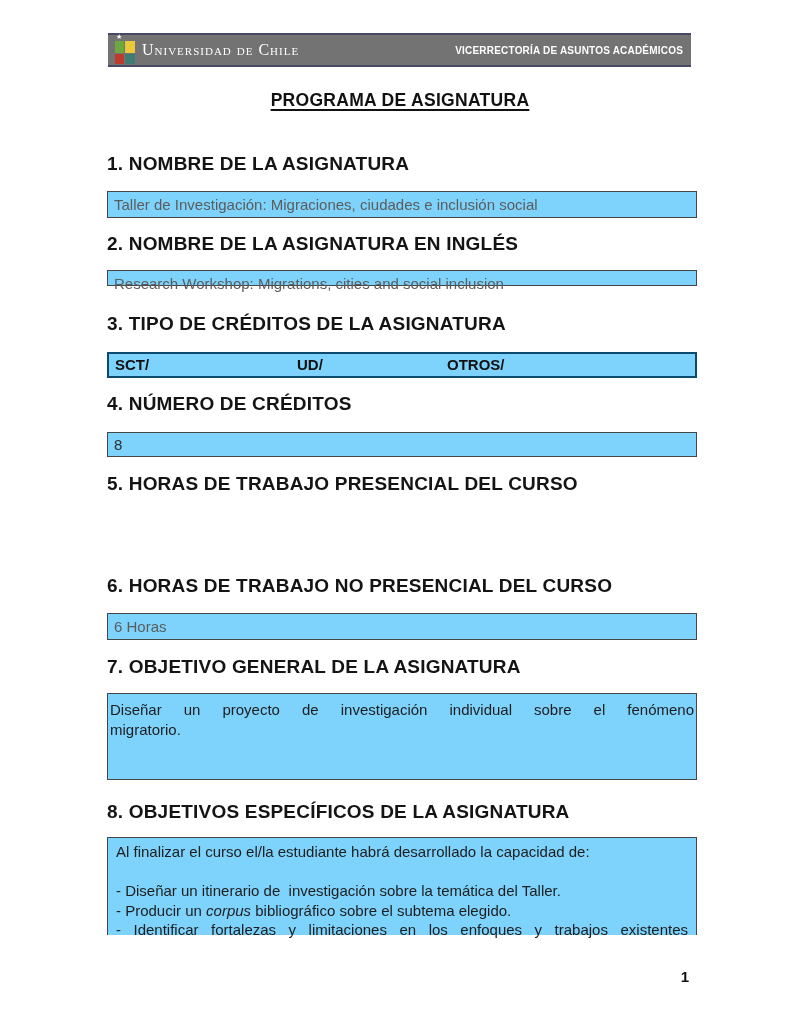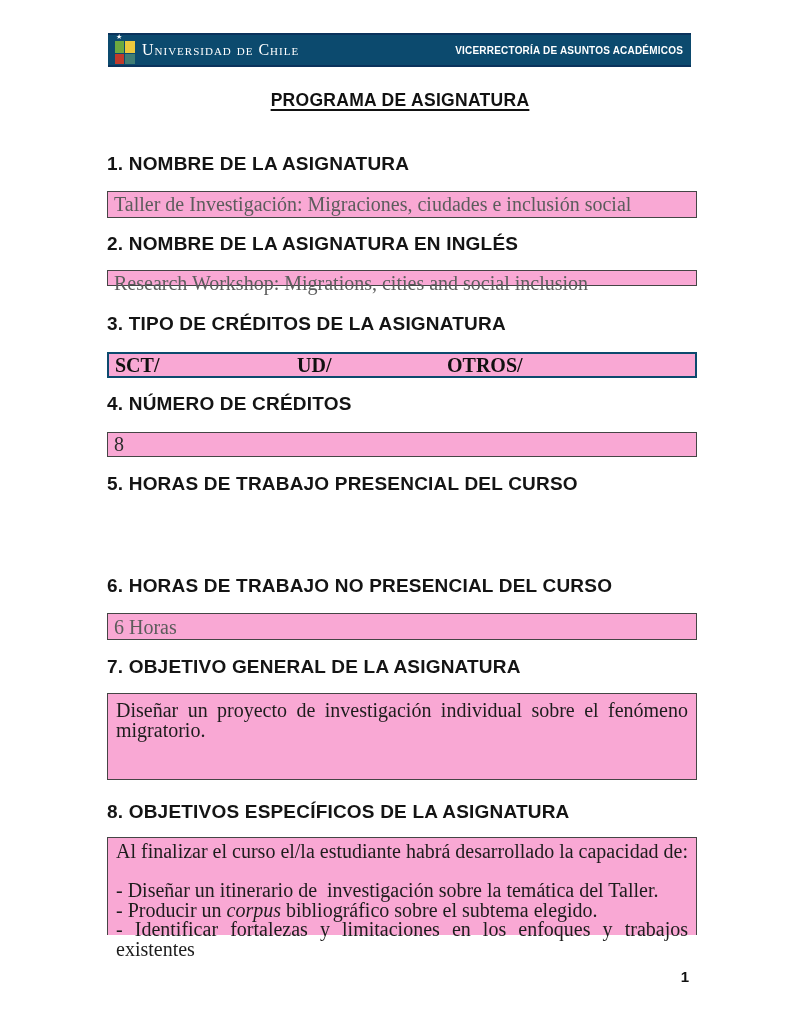--- a/index.html
+++ b/index.html
@@ -48,29 +48,29 @@
   .h{
     position:absolute; left:107px; width:590px; margin:0;
     font-size:19px; font-weight:bold; color:#141414; letter-spacing:.2px; white-space:nowrap;
   }
   .h1{top:153px;} .h2{top:233px;} .h3{top:313px;} .h4{top:393px;}
   .h5{top:473px;} .h6{top:575px;} .h7{top:656px;} .h8{top:801px;}
 
   
   .box{
     position:absolute; left:107px; width:590px; box-sizing:border-box;
-    border:1px solid #454545; background:#f9a8d4; font-size:20px;font-family:Liberation Serif, serif;
+    border:1px solid #454545; background:#7dd3fc; font-size:15px;
   }
   .b1{top:191px; height:27px;}
   .b2{top:270px; height:16px;}
   .b3{top:352px; height:26px; border:2px solid #0c4a6e;}
   .b4{top:432px; height:25px;}
   .b5{top:511px; height:28px;}
   .b6{top:613px; height:27px;}
-  .b7{top:693px; height:87px; padding:6px 8px; line-height:20px; color:#1d1d1d;}
+  .b7{top:693px; height:87px; padding:6px 2px; line-height:20px; color:#1d1d1d;}
   .b8{top:837px; height:98px; border-bottom:none; padding:4px 8px; line-height:19.5px; color:#1d1d1d;}
 
   .fieldtext{
     display:block; padding:0 0 0 6px; color:#5c5c5c; white-space:nowrap; overflow:hidden;
   }
   .b1 .fieldtext,.b2 .fieldtext{line-height:25px;}
   .b5 .fieldtext,.b6 .fieldtext{line-height:26px;}
   .b4 .fieldtext{line-height:23px; color:#2e2e2e;}
 
   .credlabel{position:absolute; top:0; font-weight:bold; color:#101010; line-height:22px;}
@@ -85,21 +85,21 @@
   .pagenum{
     position:absolute; left:675px; top:968px; width:20px; text-align:center;
     font-size:15px; font-weight:bold; color:#111;
   }
 </style>
 </head>
 <body>
 
 <div class="page">
 
-  <header class="topbar" style="background-color: #0c4a6e;">
+  <header class="topbar" style="background-color: #737373;">
     <div class="logo">
       <span class="star">★</span>
       <span class="tiles">
         <i class="t g"></i>
           <i class="t y"></i>
           <i class="t r"></i>
           <i class="t b"></i>
       </span>
     </div>
     <div class="uni">Universidad de Chile</div>

